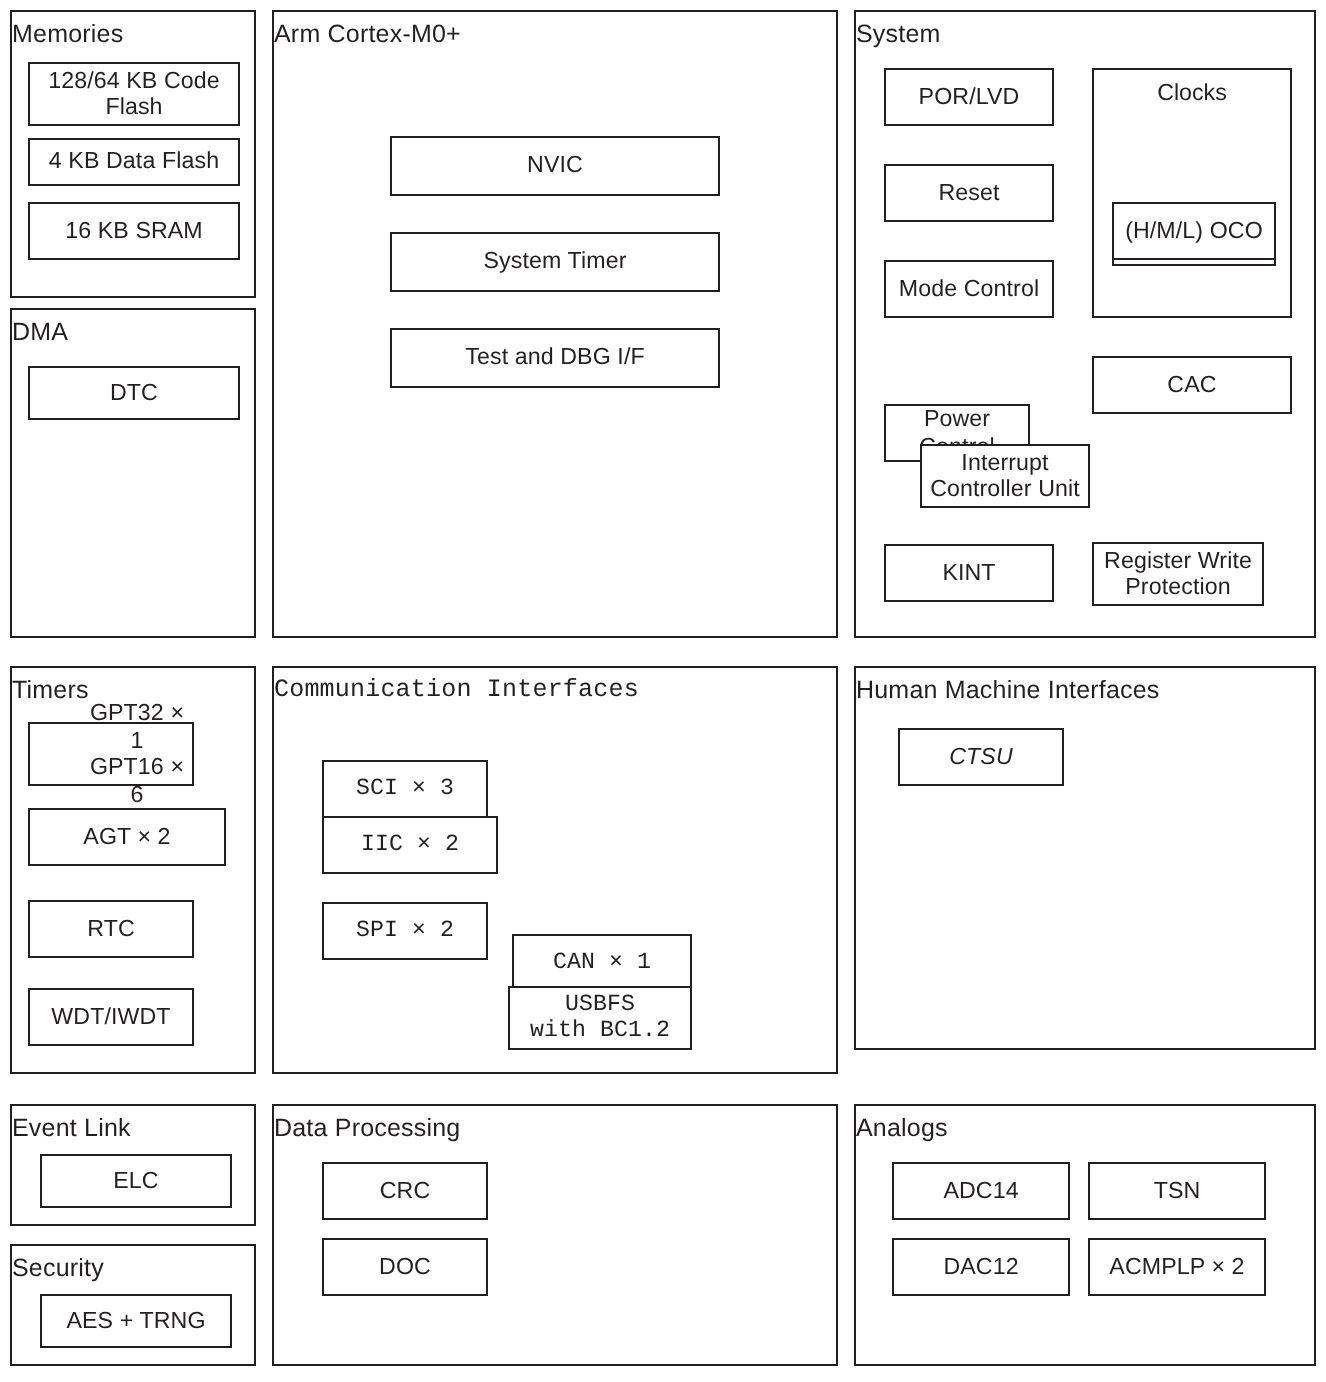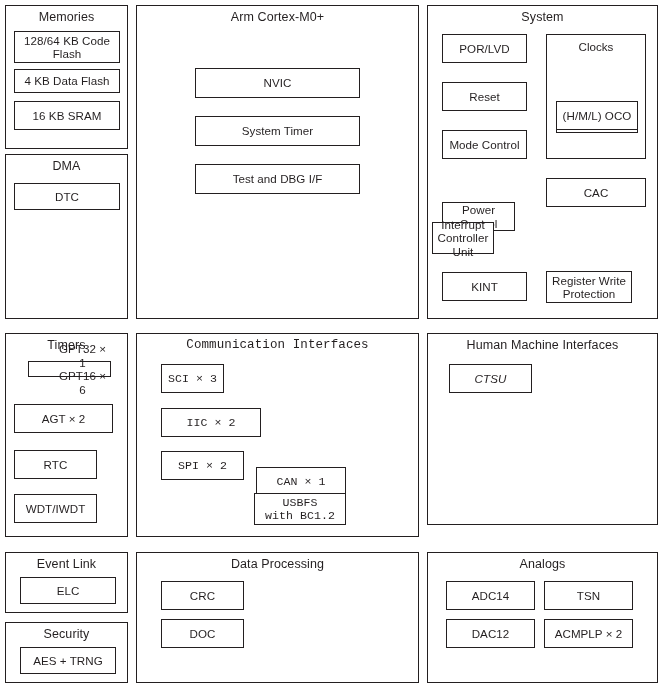--- a/index.html
+++ b/index.html
@@ -22,21 +22,21 @@
     position: absolute;
     border: 1.6px solid #231f20;
     background: #ffffff;
     box-sizing: border-box;
   }
   .panel-title {
     position: absolute;
     left: 0;
     right: 0;
     top: 4px;
-    text-align: center;
+    text-align: left;
     font-size: 12.5px;
     color: #231f20;
     line-height: 15px;
     letter-spacing: 0.1px;
   }
   .block {
     position: absolute;
     border: 1.6px solid #231f20;
     background: #ffffff;
     box-sizing: border-box;
@@ -91,46 +91,46 @@
     <div class="block" style="left:58px; top:158px; width:165px; height:30px;">Test and DBG I/F</div>
   </div>
 
   <div class="panel" style="left:427px; top:5px; width:231px; height:314px;">
     <div class="panel-title">System</div>
 
     <div class="block" style="left:14px; top:28px; width:85px; height:29px;">POR/LVD</div>
     <div class="block" style="left:14px; top:76px; width:85px; height:29px;">Reset</div>
     <div class="block" style="left:14px; top:124px; width:85px; height:29px;">Mode Control</div>
     <div class="block" style="left:14px; top:172px; width:73px; height:29px;margin-top:24px;">Power Control</div>
-    <div class="block" style="left:4px; top:216px; width:62px; height:32px;">Interrupt Controller Unit</div>
+    <div class="block" style="left:32px; top:216px; width:85px; height:32px;">Interrupt Controller Unit</div>
     <div class="block" style="left:14px; top:266px; width:85px; height:29px;">KINT</div>
 
     <div class="block" style="left:118px; top:172px; width:100px; height:29px;">CAC</div>
     <div class="block" style="left:118px; top:265px; width:86px; height:32px;">Register Write Protection</div>
 
     <div class="group" style="left:118px; top:28px; width:100px; height:125px;">
       <div class="group-title">Clocks</div>
       <div class="block" style="left:9px; top:27px; width:82px; height:29px;margin-top:42px;">MOSC/SOSC</div>
       <div class="block" style="left:9px; top:66px; width:82px; height:29px;">(H/M/L) OCO</div>
     </div>
   </div>
 
   <div class="panel" style="left:5px; top:333px; width:123px; height:204px;">
     <div class="panel-title">Timers</div>
-    <div class="block" style="left:22px; top:27px; width:83px; height:16px; white-space:pre-line;padding-left:28px;">GPT32 × 1
+    <div class="block" style="left:8px; top:27px; width:83px; height:32px; white-space:pre-line;padding-left:28px;">GPT32 × 1
 GPT16 × 6</div>
     <div class="block" style="left:8px; top:70px; width:99px; height:29px;">AGT × 2</div>
     <div class="block" style="left:8px; top:116px; width:83px; height:29px;">RTC</div>
     <div class="block" style="left:8px; top:160px; width:83px; height:29px;">WDT/IWDT</div>
   </div>
 
   <div class="panel" style="left:136px; top:333px; width:283px; height:204px;font-family:Liberation Mono, monospace;">
     <div class="panel-title">Communication Interfaces</div>
-    <div class="block" style="left:24px; top:30px; width:63px; height:29px;">SCI × 3</div>
-    <div class="block" style="left:24px; top:74px; width:100px; height:29px;">IIC × 2</div>
+    <div class="block" style="left:24px; top:46px; width:83px; height:29px;">SCI × 3</div>
+    <div class="block" style="left:24px; top:74px; width:88px; height:29px;">IIC × 2</div>
     <div class="block" style="left:24px; top:117px; width:83px; height:29px;">SPI × 2</div>
     <div class="block" style="left:119px; top:117px; width:90px; height:29px;margin-top:16px;">CAN × 1</div>
     <div class="block" style="left:117px; top:159px; width:92px; height:32px; white-space:pre-line;">USBFS
 with BC1.2</div>
   </div>
 
   <div class="panel" style="left:427px; top:333px; width:231px; height:192px;padding-left:48px;">
     <div class="panel-title">Human Machine Interfaces</div>
     <div class="block" style="left:21px; top:30px; width:83px; height:29px;font-style:italic;">CTSU</div>
   </div>

